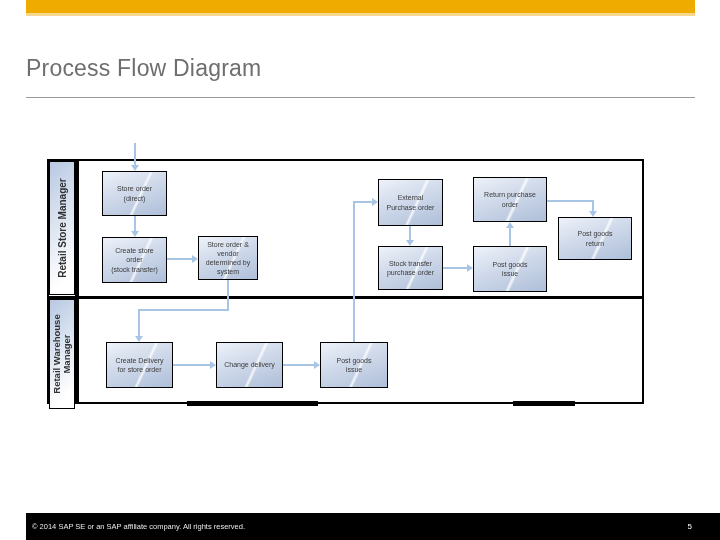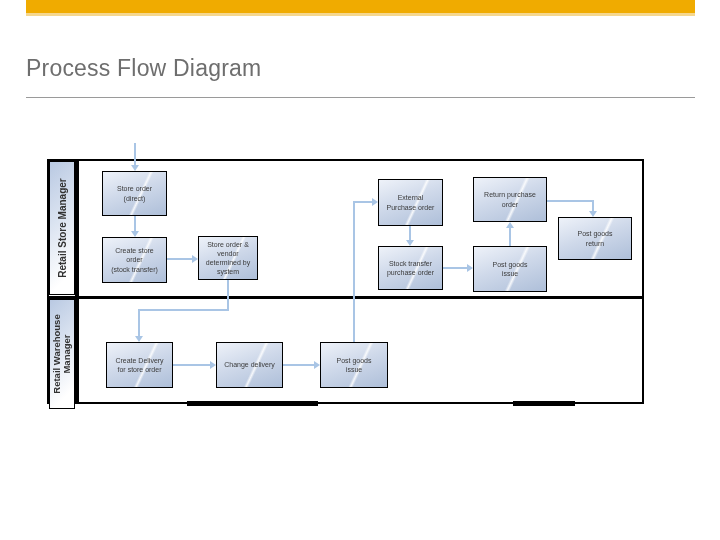--- a/index.html
+++ b/index.html
@@ -171,14 +171,18 @@
     <div class="ch" style="left:283px;top:364px;width:32px;"></div>
     <div class="arrr" style="left:314px;top:361px;"></div>
   </div>
   <div class="grp">
     <div class="cv" style="left:353px;top:201px;height:141px;"></div>
     <div class="ch" style="left:353px;top:201px;width:20px;"></div>
     <div class="arrr" style="left:372px;top:198px;"></div>
   </div>
 
   
+  <div class="footer">
+    <span class="footer-copy">© 2014 SAP SE or an SAP affiliate company. All rights reserved.</span>
+    <span class="footer-page">5</span>
+  </div>
 
 </div>
 
 </body></html>

